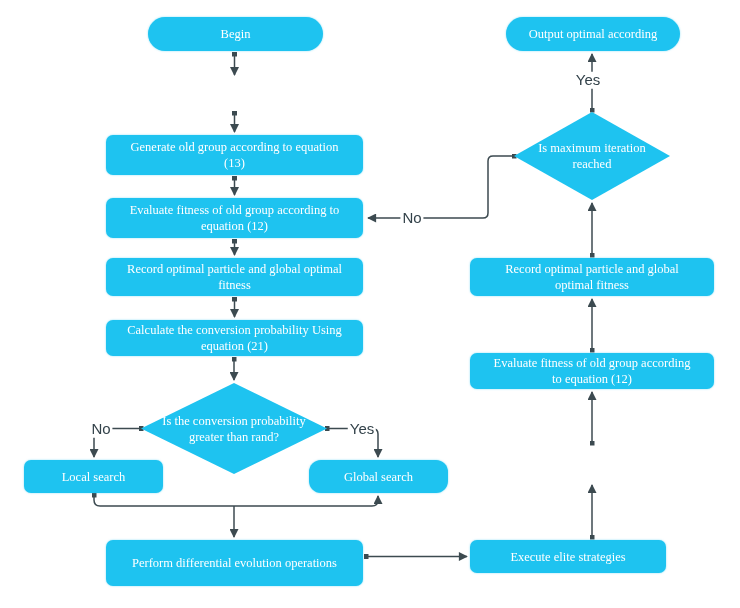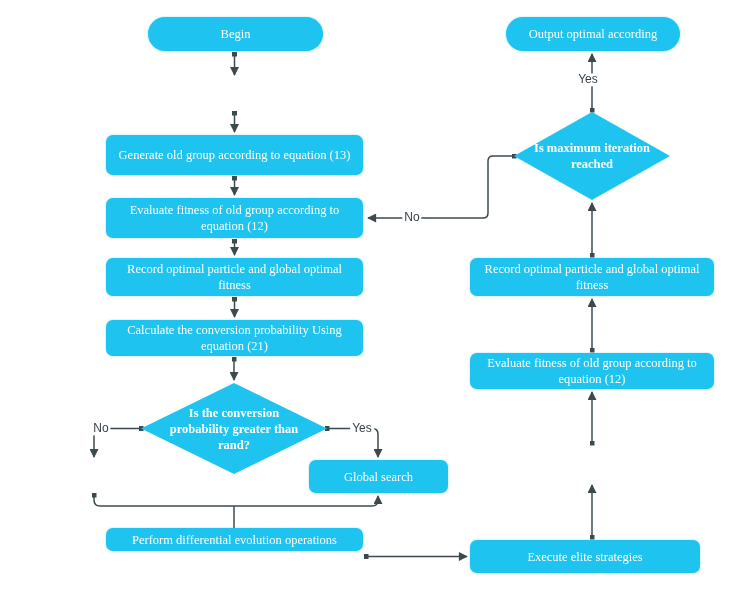--- a/index.html
+++ b/index.html
@@ -6,32 +6,32 @@
   .canvas{
     position:relative;width:740px;height:608px;background:#ffffff;
     font-family:"Liberation Serif",serif;overflow:hidden;
   }
   svg.edges{position:absolute;left:0;top:0;z-index:0;}
   .edge{fill:none;stroke:#3C4A50;stroke-width:1.5;}
   .node{
     position:absolute;z-index:1;background:#1EC3F0;color:#ffffff;
     display:flex;align-items:center;justify-content:center;text-align:center;
     font-size:12.5px;line-height:1.28;border-radius:7px;box-sizing:border-box;
-    padding:2px 8px;box-shadow:0 0 2px rgba(30,195,240,.55);
+    padding:2px 20px;box-shadow:0 0 2px rgba(30,195,240,.55);
   }
   .pill{border-radius:17px;}
   .diamond{background:transparent;box-shadow:none;padding:0;}
   .diamond .shape{
     position:absolute;left:0;top:0;right:0;bottom:0;background:#1EC3F0;
     clip-path:polygon(50% 0,100% 50%,50% 100%,0 50%);
   }
-  .diamond .txt{position:relative;z-index:1;width:82%;font-weight:bold;}
+  .diamond .txt{position:relative;z-index:1;width:82%;}
   .edge-label{
     position:absolute;z-index:2;transform:translate(-50%,-50%);
-    font-family:"Liberation Sans",sans-serif;font-size:12px;color:#33424A;
+    font-family:"Liberation Sans",sans-serif;font-size:15px;color:#33424A;
     background:#ffffff;padding:0 2px;line-height:1.1;text-align:right;
   }
 </style>
 </head>
 <body>
 
 <div class="canvas">
 
   <svg class="edges" width="740" height="608" viewBox="0 0 740 608">
     <defs>
@@ -85,30 +85,33 @@
 
   <div class="node" style="left:106px;top:320px;width:257px;height:36px;">
     <span>Calculate the conversion probability Using equation (21)</span>
   </div>
 
   <div class="node diamond" style="left:141px;top:383px;width:186px;height:91px;">
     <span class="shape"></span>
     <span class="txt">Is the conversion probability greater than rand?</span>
   </div>
 
+  <div class="node" style="left:24px;top:460px;width:139px;height:33px;">
+    <span>Local search</span>
+  </div>
 
-  <div class="node" style="left:309px;top:460px;width:139px;height:33px;">
+  <div class="node" style="left:309px;top:460px;width:139px;height:33px;border-radius:12px;">
     <span>Global search</span>
   </div>
 
-  <div class="node" style="left:106px;top:528px;width:257px;height:23px;">
+  <div class="node" style="left:106px;top:540px;width:257px;height:46px;">
     <span>Perform differential evolution operations</span>
   </div>
 
-  <div class="node" style="left:470px;top:540px;width:230px;height:33px;">
+  <div class="node" style="left:470px;top:540px;width:196px;height:33px;">
     <span>Execute elite strategies</span>
   </div>
 
 
   <div class="node" style="left:470px;top:353px;width:244px;height:36px;">
     <span>Evaluate fitness of old group according to equation (12)</span>
   </div>
 
   <div class="node" style="left:470px;top:258px;width:244px;height:38px;">
     <span>Record optimal particle and global optimal fitness</span>

